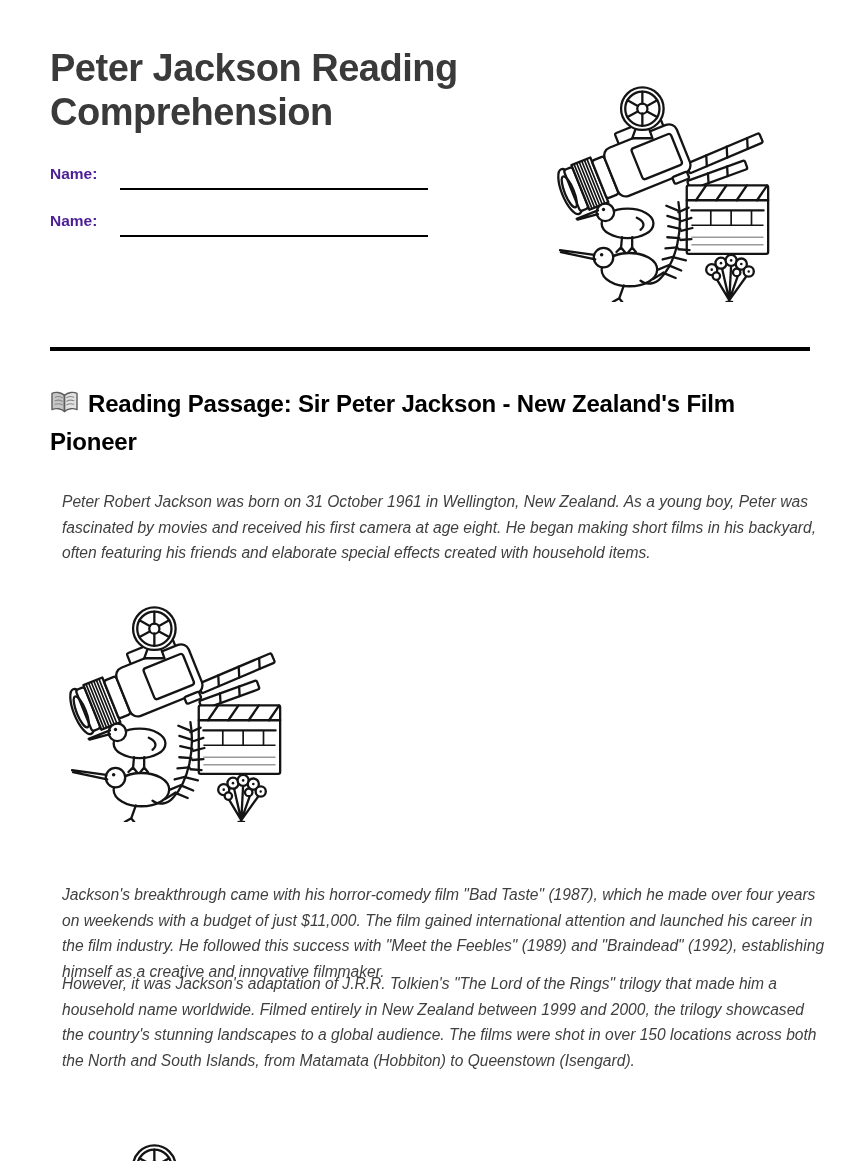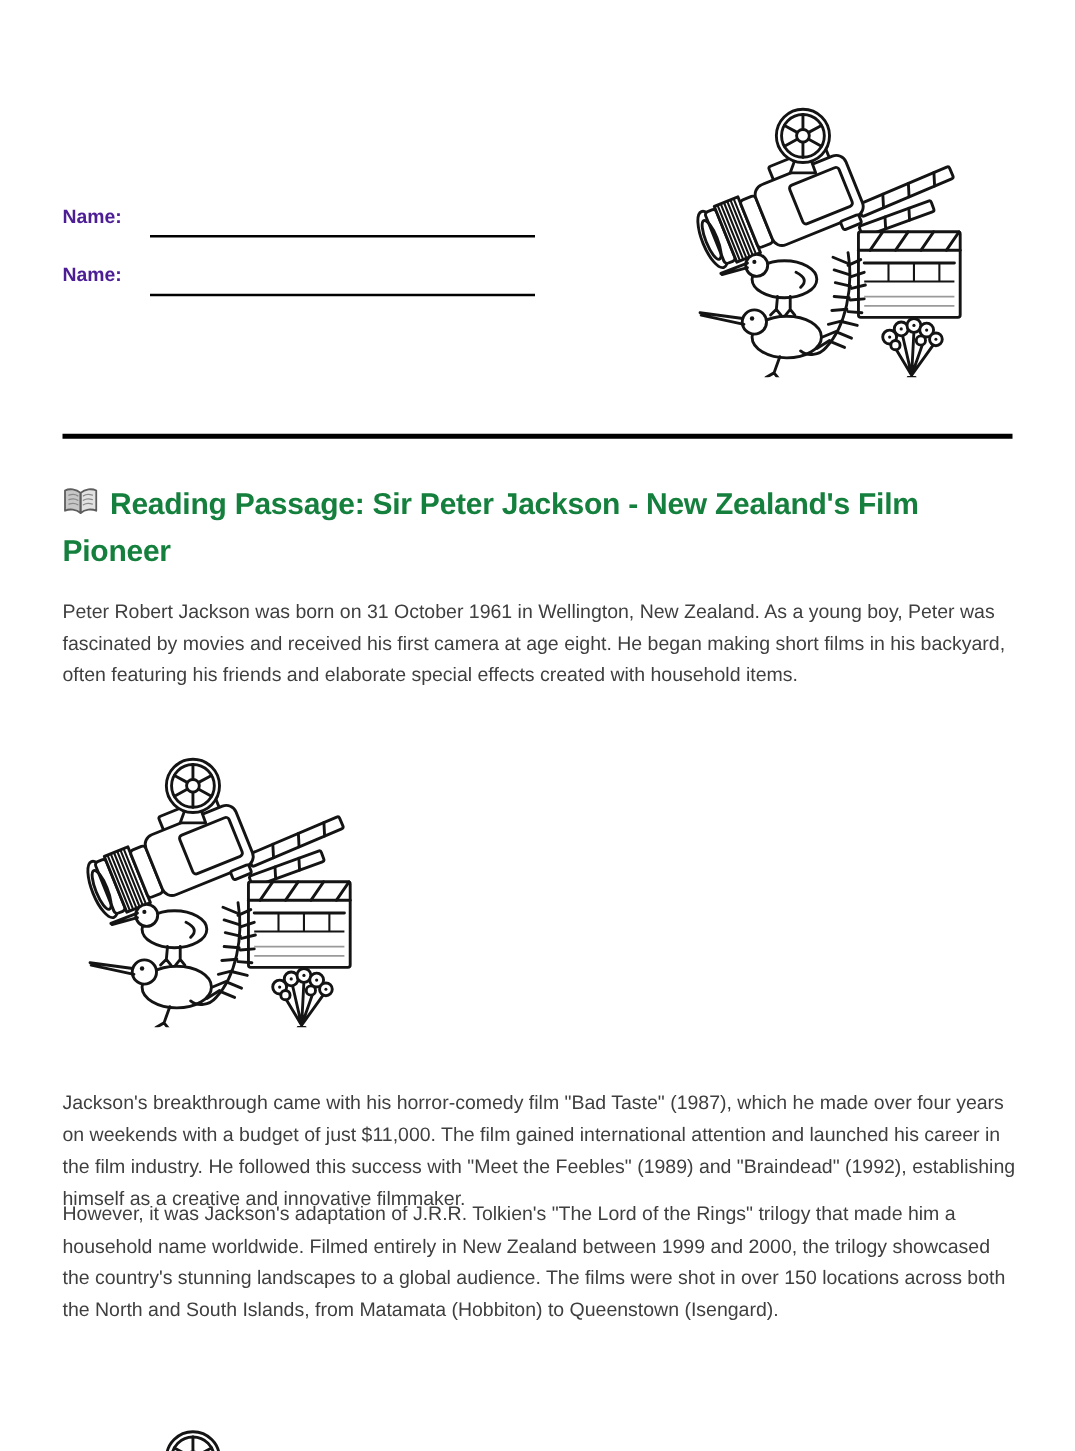--- a/index.html
+++ b/index.html
@@ -31,28 +31,28 @@
   .illus-top    { left:548px; top:80px;   }
   .illus-mid    { left:60px;  top:600px;  }
   .illus-bottom { left:60px;  top:1138px; }
 
   .section-rule {
     position:absolute; left:50px; top:347px; width:760px; height:4px;
     background:#000000;
   }
   .passage-heading {
     position:absolute; left:50px; top:385px; width:770px; margin:0;
-    font-size:24px; font-weight:700; line-height:38px; color:#15803d;
+    font-size:24px; font-weight:700; line-height:38px; color:#000000;
     letter-spacing:-0.2px;
   }
   .book-icon { display:inline-block; width:29px; height:25px; vertical-align:-3px; margin-right:9px; }
 
   .para {
-    position:absolute; left:50px; width:764px; margin:0;
-    font-size:15.6px; line-height:25.5px; color:#3f3f3f;
+    position:absolute; left:50px; width:764px; margin:12px;
+    font-size:15.6px; line-height:25.5px; color:#3f3f3f;font-style:italic;
   }
   .para-1 { top:477px; }
   .para-2 { top:870px; }
   .para-3 { top:959px; }
 
   .art { stroke:#141414; fill:#ffffff; stroke-width:2.5; stroke-linecap:round; stroke-linejoin:round; }
   .art-line { stroke:#141414; fill:none; stroke-width:2.5; stroke-linecap:round; stroke-linejoin:round; }
   .art-thin { stroke:#141414; fill:none; stroke-width:1.8; }
   .art-gray { stroke:#9a9a9a; fill:none; stroke-width:1.6; }
   .art-fill { fill:#141414; stroke:none; }
@@ -143,20 +143,21 @@
           <circle class="art-fill" cx="177" cy="205" r="1.4"></circle>
           <circle class="art-fill" cx="187" cy="198" r="1.4"></circle>
           <circle class="art-fill" cx="198" cy="195" r="1.4"></circle>
           <circle class="art-fill" cx="209" cy="199" r="1.4"></circle>
           <circle class="art-fill" cx="217" cy="207" r="1.3"></circle>
         </g>
       </symbol>
     </defs>
   </svg>
 
+  <h1 class="page-title">Peter Jackson Reading Comprehension</h1>
 
   <span class="field-label name-label">Name:</span>
   <input class="field-line name-line" type="text" aria-label="Name:" style="">
 
   <span class="field-label date-label">Name:</span>
   <input class="field-line date-line" type="text" aria-label="Date:" style="">
 
   <svg class="illus illus-top" viewBox="0 0 240 240">
     <use href="#nz-art"></use>
   </svg>

